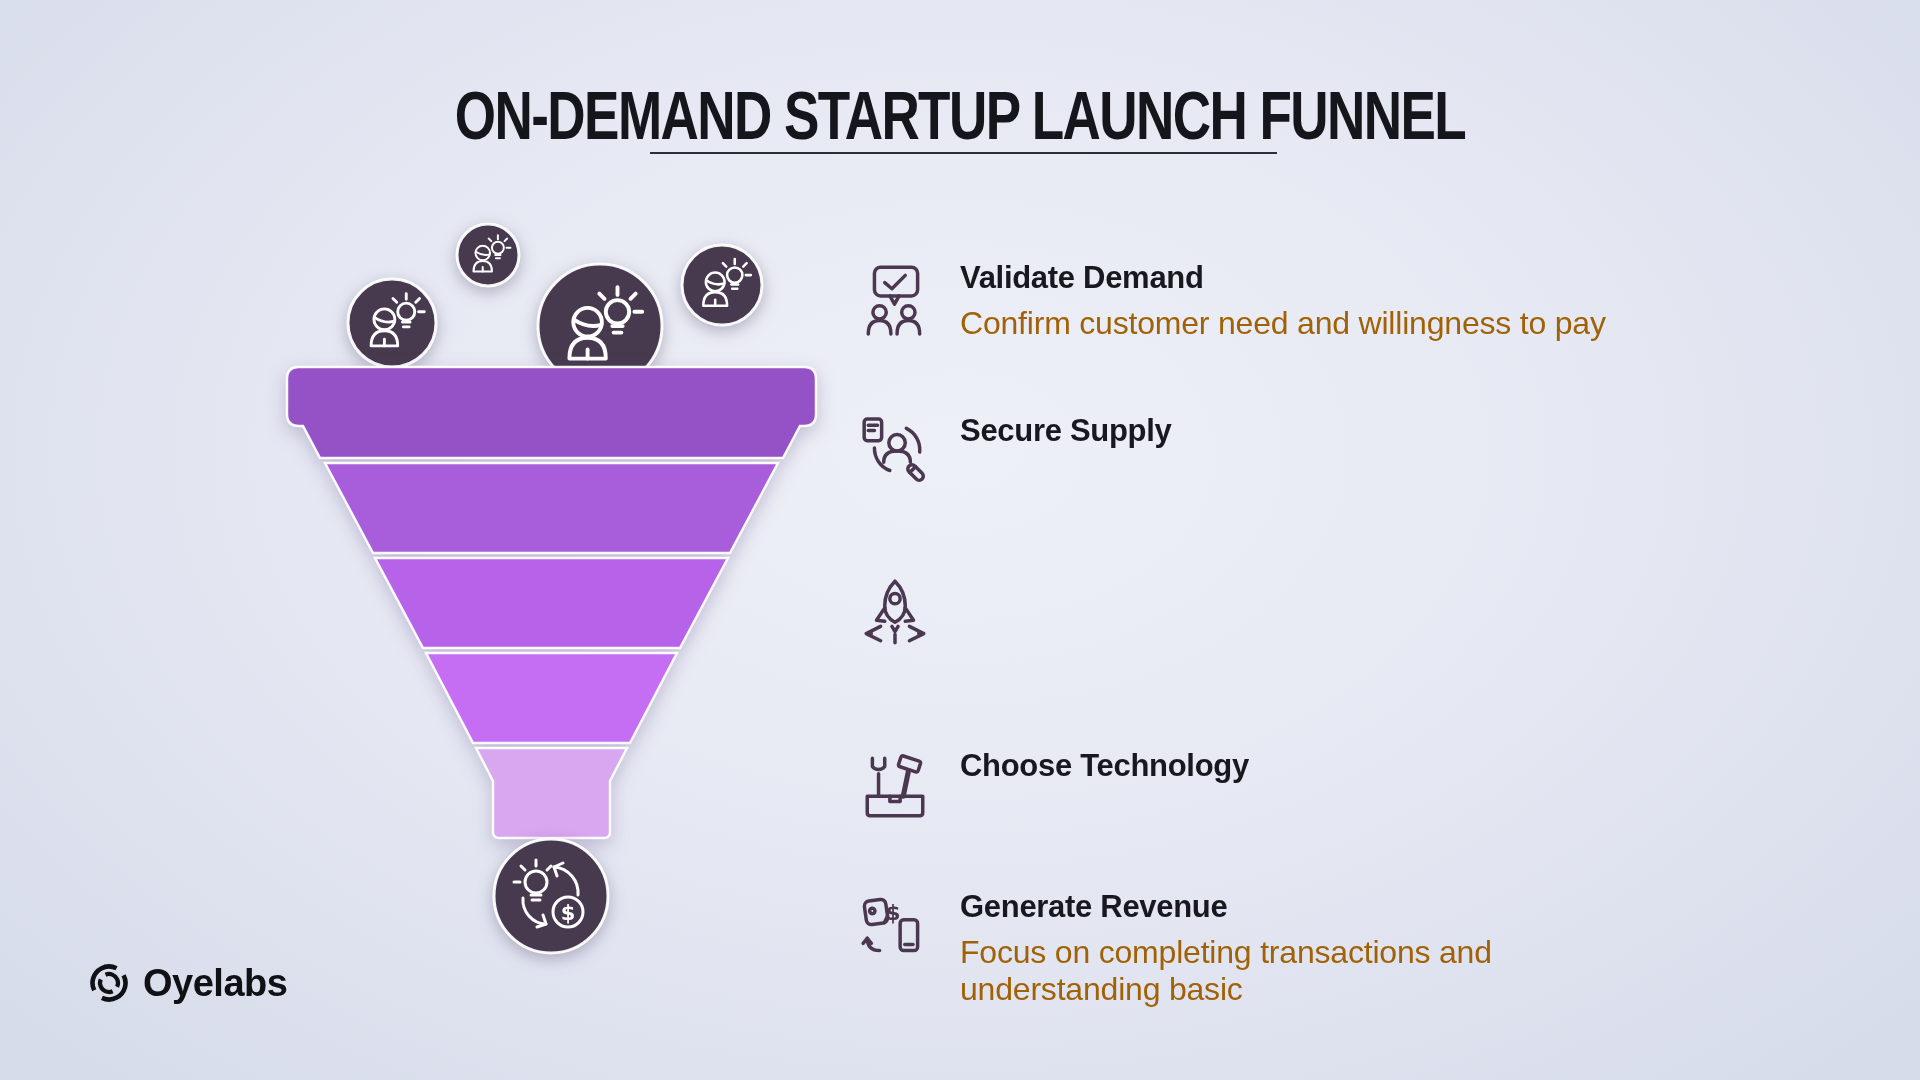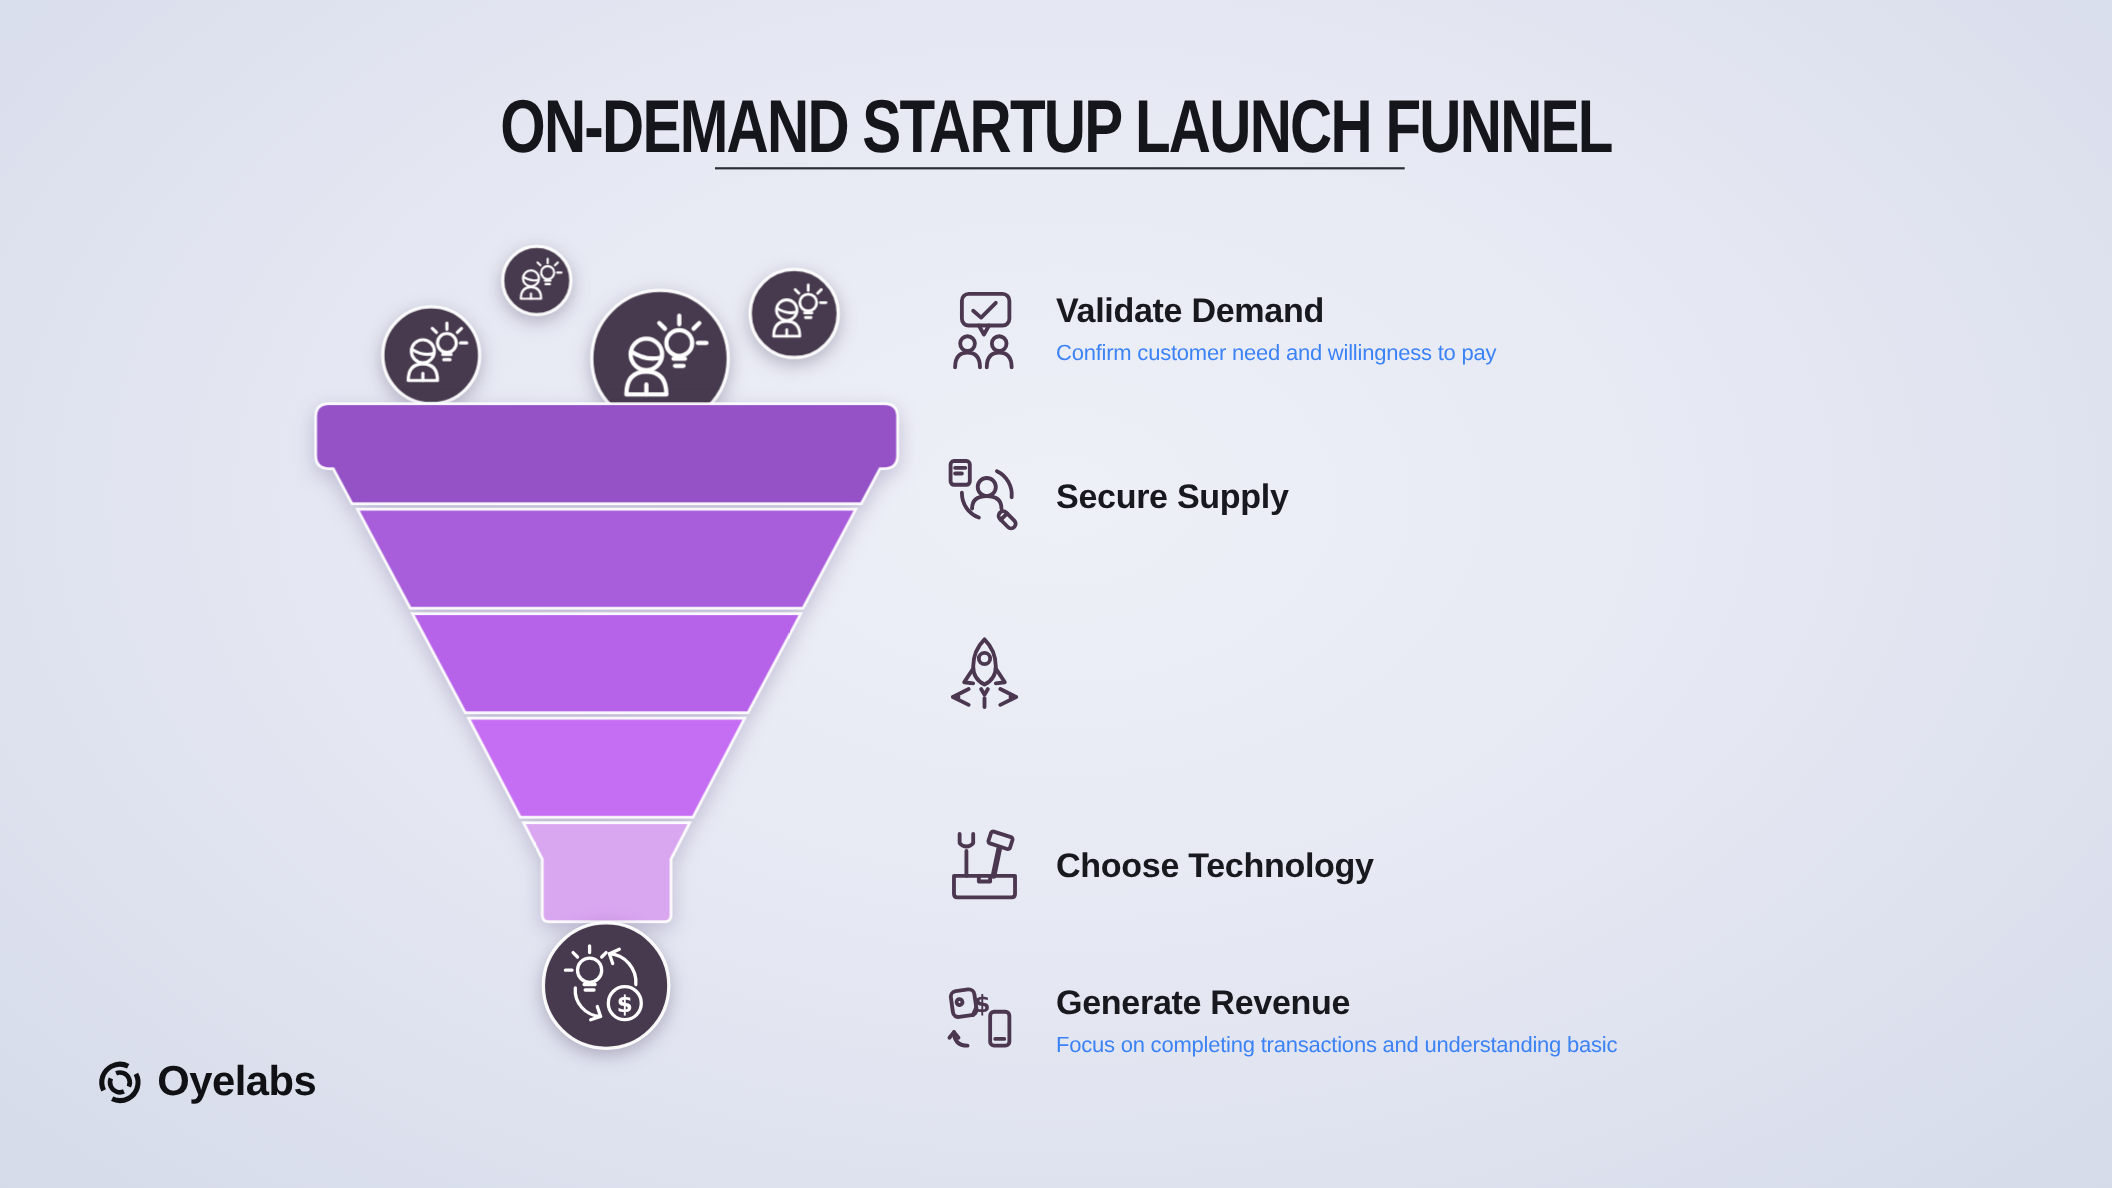--- a/index.html
+++ b/index.html
@@ -16,26 +16,26 @@
   .title-underline{
     position:absolute;left:650px;top:152px;width:627px;height:2px;background:#2b2e34;
   }
   .funnel-svg{position:absolute;left:0;top:0;width:1920px;height:1080px;}
   .fg{filter:drop-shadow(0 6px 9px rgba(90,70,130,.28));}
   .cg{filter:drop-shadow(0 5px 8px rgba(55,40,80,.30));}
   .seg{stroke:rgba(255,255,255,.95);stroke-width:2.5;}
   .bubble{stroke:rgba(255,255,255,.95);stroke-width:3;}
   .wicon{stroke:#ffffff;stroke-width:3;fill:none;stroke-linecap:round;stroke-linejoin:round;}
   .steps{position:absolute;left:856px;top:0;width:760px;}
-  .step{position:absolute;left:0;display:flex;align-items:center;gap:26px;}
+  .step{position:absolute;left:0;display:flex;align-items:flex-start;gap:26px;}
   .step-icon{width:78px;height:78px;flex:0 0 78px;display:flex;align-items:center;justify-content:center;}
   .sicon{stroke:#4b3750;stroke-width:3.4;fill:none;stroke-linecap:round;stroke-linejoin:round;}
   .step-title{font-size:31px;font-weight:700;color:#17191e;letter-spacing:-0.3px;}
-  .step-desc{font-size:20px;color:#3b82f6;margin-top:9px;letter-spacing:-0.2px;}
-  .brand{position:absolute;left:88px;top:962px;display:flex;align-items:center;gap:13px;}
+  .step-desc{font-size:32px;color:#a16207;margin-top:9px;letter-spacing:-0.2px;}
+  .brand{position:absolute;left:88px;top:962px;display:flex;gap:13px;}
   .brand-name{font-size:38px;font-weight:700;color:#101114;letter-spacing:-0.5px;}
   .dollar{font-family:"DejaVu Sans",sans-serif;font-weight:bold;fill:#ffffff;stroke:none;}
   .dollar2{font-family:"DejaVu Sans",sans-serif;font-weight:bold;fill:#4b3750;stroke:none;}
 </style>
 </head>
 <body>
 
 <div class="title">ON-DEMAND STARTUP LAUNCH FUNNEL</div>
 <div class="title-underline"></div>
 

